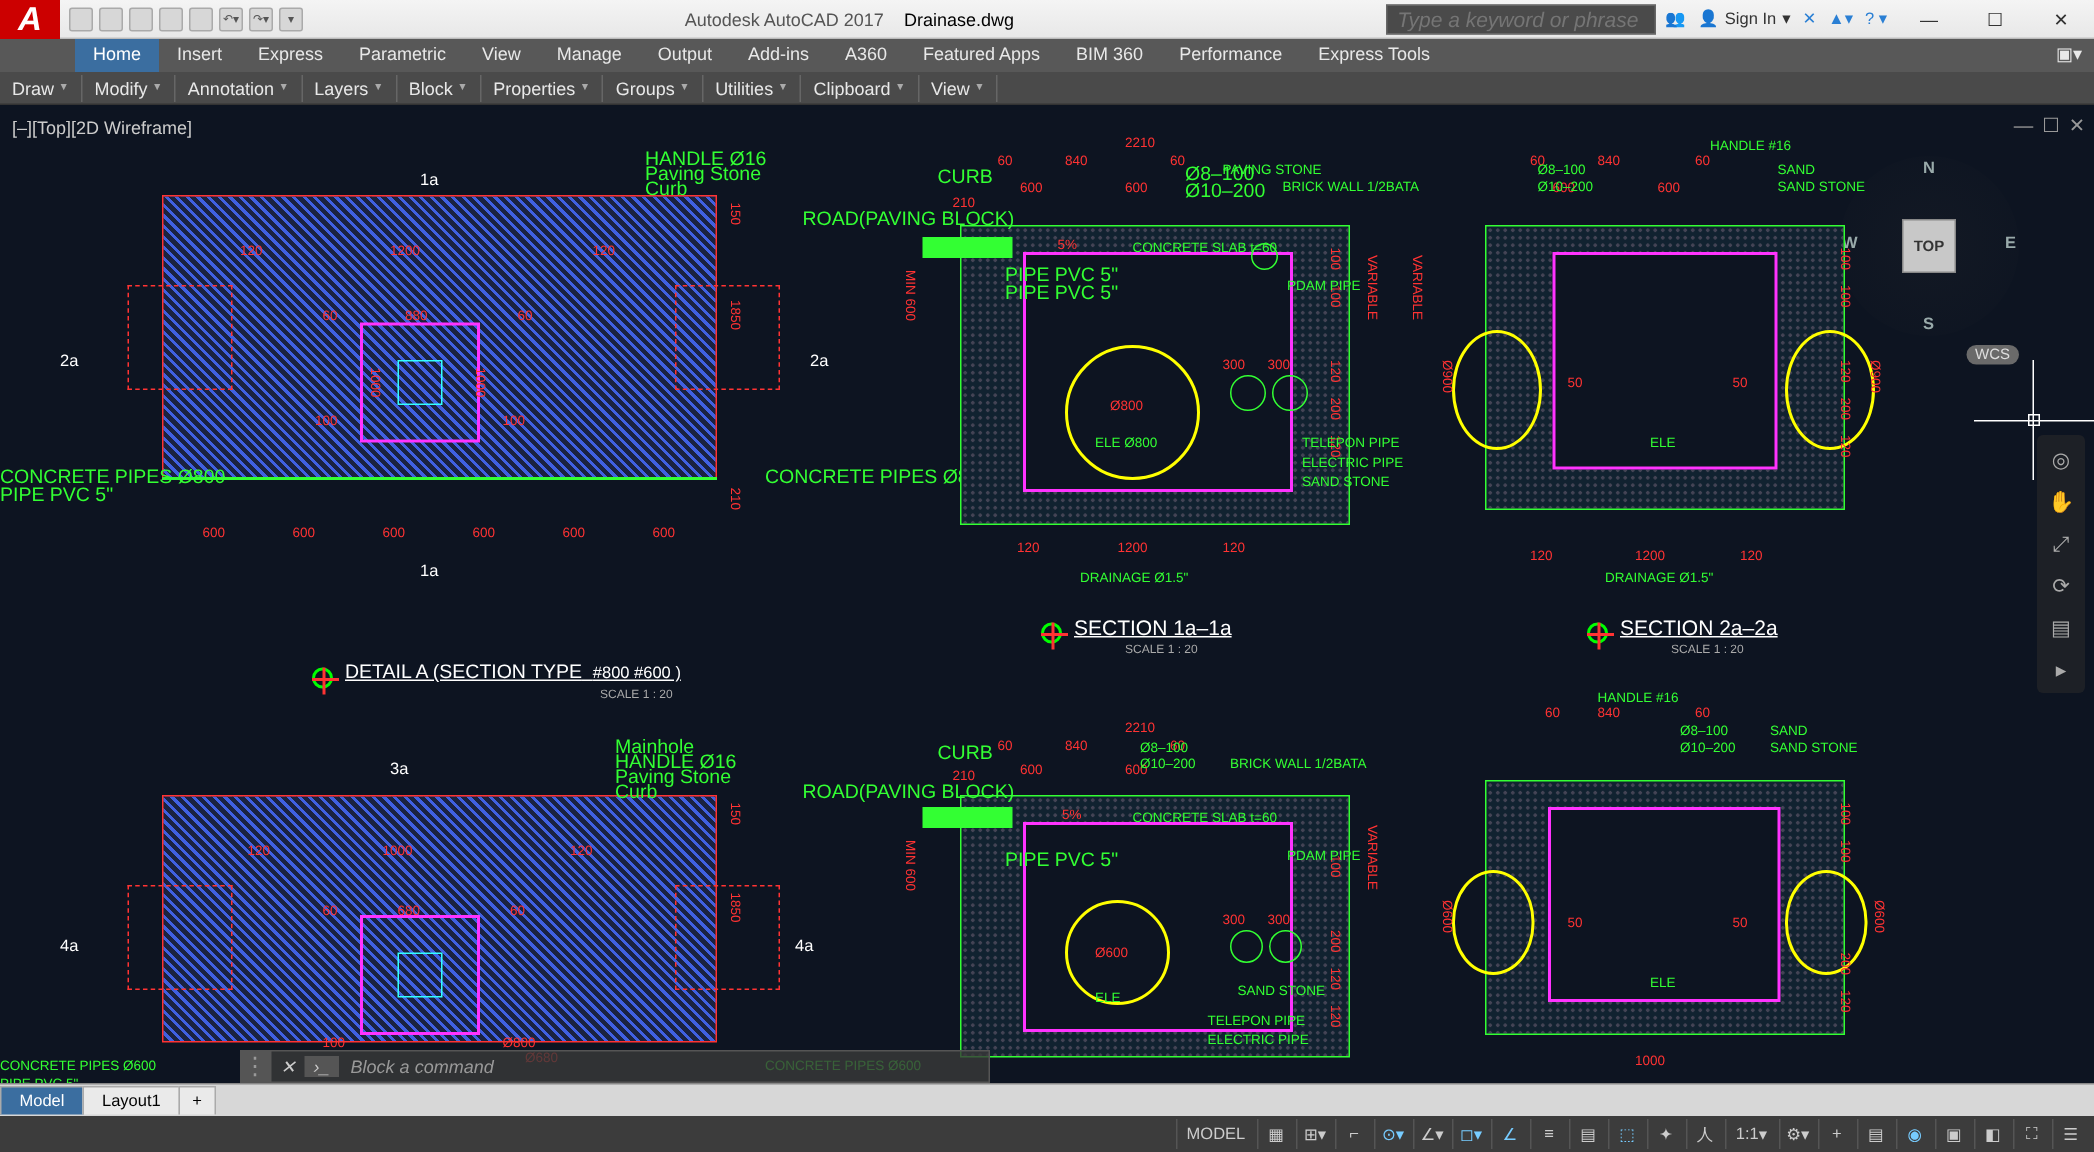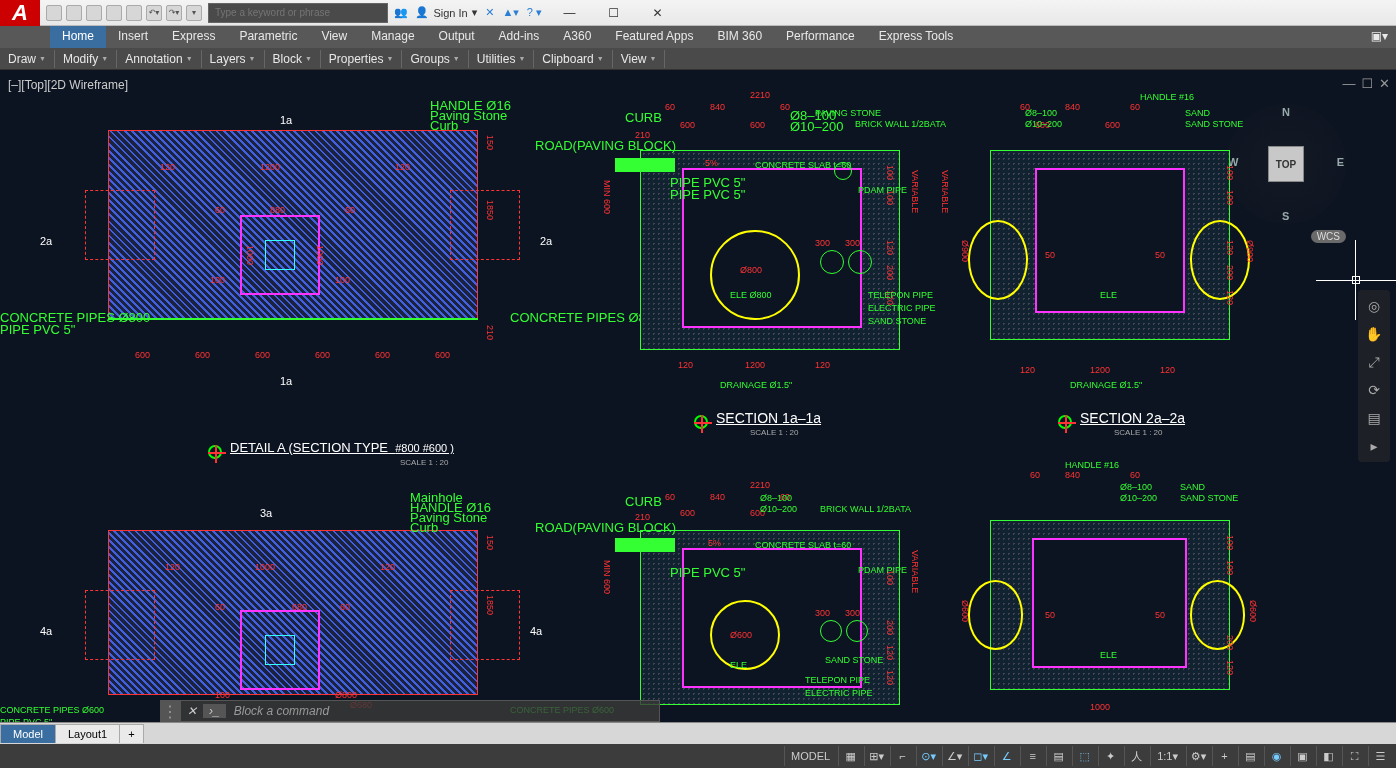--- a/index.html
+++ b/index.html
@@ -7,21 +7,21 @@
 
 
 .titlebar { height: 26px; background: linear-gradient(#f4f4f4,#e8e8e8); display: flex; align-items: center; font-size: 11px; color: #333; border-bottom: 1px solid #bbb; }
 .titlebar .logo { width: 40px; height: 26px; background:#c00; color:#fff; font-weight:bold; font-size:22px; display:flex;align-items:center;justify-content:center; font-style:italic;}
 .qat { display:flex; gap:4px; padding:0 6px; }
 .qat-btn { width:16px; height:16px; background:#d7d7d7; border:1px solid #aaa; border-radius:2px;}
 .qat-btn.drop { display:flex;align-items:center;justify-content:center;font-size:8px;color:#555;}
 .title-center { flex:1; text-align:center; font-size:12px; }
 .title-center .app { color:#555; }
 .title-center .file { color:#000; }
-.search-box { width:180px; height:20px; background:#4a4a4a; color:#bbb; font-size:10px; padding:2px 6px; border:1px solid #666;}
+.search-box { width:180px; height:20px; background:#4a4a4a; color:#bbb; font-style:italic; font-size:14px; padding:2px 6px; border:1px solid #666;}
 .title-right { display:flex; align-items:center; gap:8px; padding:0 6px; }
 .signin { font-size:11px; color:#333; display:flex;align-items:center;gap:4px;}
 .win-ctrl { display:flex; }
 .win-btn { width:44px; height:26px; display:flex;align-items:center;justify-content:center; font-size:12px; color:#333;}
 
 
 .ribbon-tabs { height:22px; background:#585858; display:flex; align-items:stretch; font-size:12px; color:#e8e8e8; padding-left:50px;}
 .ribbon-tab { padding:3px 12px; cursor:pointer;}
 .ribbon-tab.active { background:#3b6ea0; color:#fff;}
 .ribbon-min { margin-left:auto; padding:3px 8px;}
@@ -100,20 +100,25 @@
   <div class="logo">A</div>
   <div class="qat">
     <div class="qat-btn"></div>
     <div class="qat-btn"></div>
     <div class="qat-btn"></div>
     <div class="qat-btn"></div>
     <div class="qat-btn"></div>
     <div class="qat-btn drop">↶▾</div>
     <div class="qat-btn drop">↷▾</div>
     <div class="qat-btn drop">▾</div>
+  </div>
+  <div class="title-center">
+    <span class="app">Autodesk AutoCAD 2017</span>
+    &nbsp;&nbsp;
+    <span class="file">Drainase.dwg</span>
   </div>
   <input class="search-box" placeholder="Type a keyword or phrase" style="">
   <div class="title-right">
     <span style="color:#333;">👥</span>
     <span class="signin">👤 <span>Sign In</span> ▾</span>
     <span style="color:#2a7fd4;">✕</span>
     <span style="color:#2a7fd4;">▲▾</span>
     <span style="color:#2a7fd4;">? ▾</span>
   </div>
   <div class="win-ctrl">
@@ -354,21 +359,21 @@
   <div class="drawblock" style="left:80px;top:440px;width:420px;height:230px;">
     <div class="hatch rim-red" style="position:absolute;left:28px;top:20px;width:370px;height:165px;"></div>
     <div class="rect-red" style="left:5px;top:80px;width:70px;height:70px;"></div>
     <div class="rect-red" style="left:370px;top:80px;width:70px;height:70px;"></div>
     <div class="rect-mag" style="left:160px;top:100px;width:80px;height:80px;"></div>
     <div class="rect-cyn" style="left:185px;top:125px;width:30px;height:30px;"></div>
     <div class="dim" style="left:85px;top:52px;">120</div>
     <div class="dim" style="left:175px;top:52px;">1000</div>
     <div class="dim" style="left:300px;top:52px;">120</div>
     <div class="dim" style="left:135px;top:92px;">60</div>
-    <div class="dim" style="left:185px;top:92px;margin-left:27px;">680</div>
+    <div class="dim" style="left:185px;top:92px;">680</div>
     <div class="dim" style="left:260px;top:92px;">60</div>
     <div class="dim" style="left:135px;top:180px;">100</div>
     <div class="dim" style="left:255px;top:180px;">Ø800</div>
     <div class="dim" style="left:270px;top:190px;">Ø680</div>
     <div class="dim dimv" style="left:405px;top:25px;">150</div>
     <div class="dim dimv" style="left:405px;top:85px;">1850</div>
     <div class="lbl-wht" style="left:180px;top:-3px;">3a</div>
     <div class="lbl-wht" style="left:-40px;top:115px;">4a</div>
     <div class="lbl-wht" style="left:450px;top:115px;">4a</div>
     <div class="lbl-grn" style="left:330px;top:-20px;">Mainhole</div>

